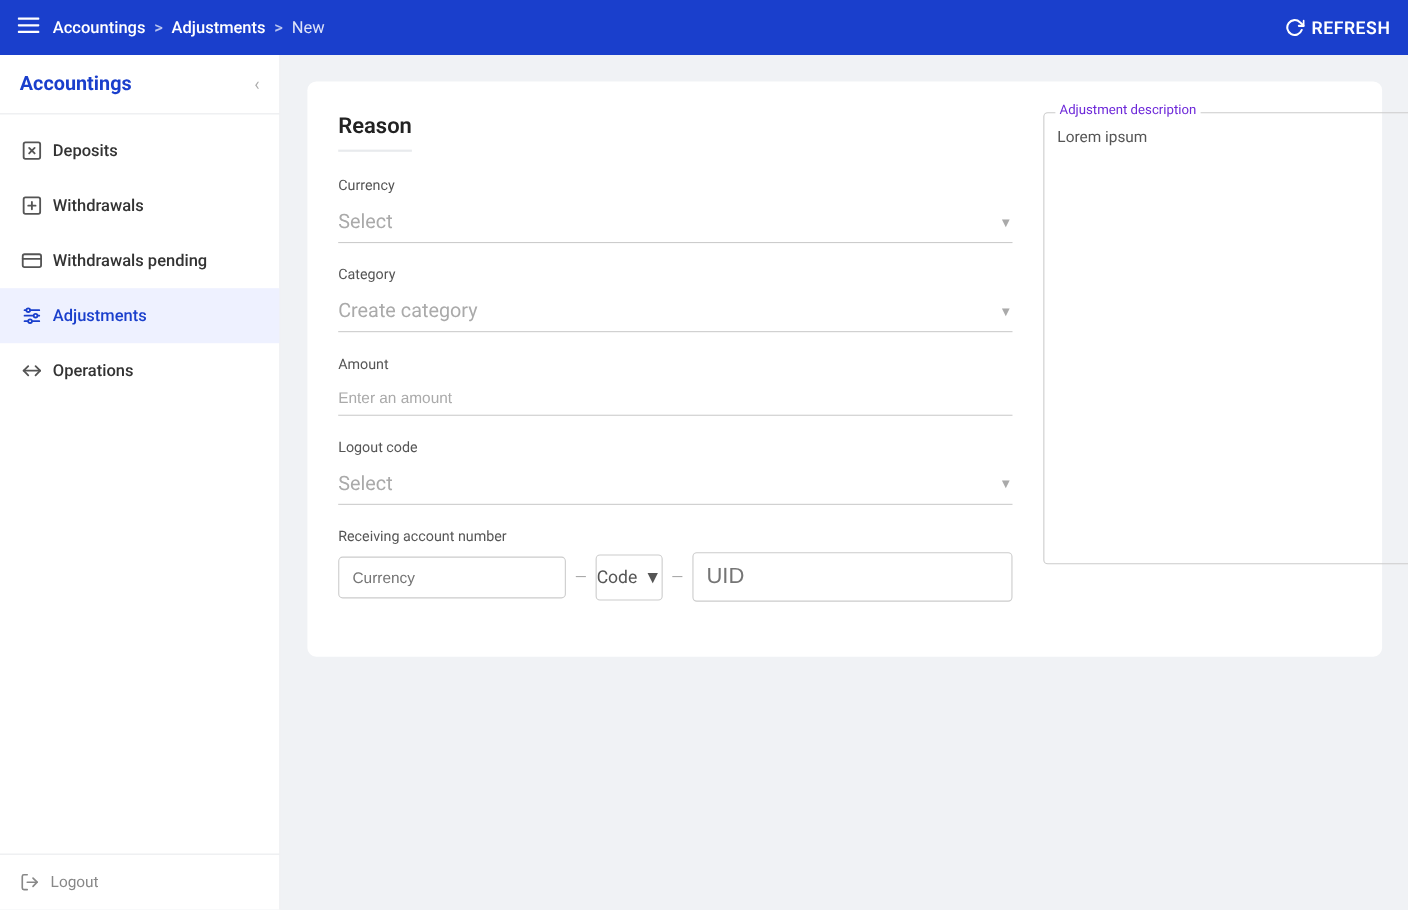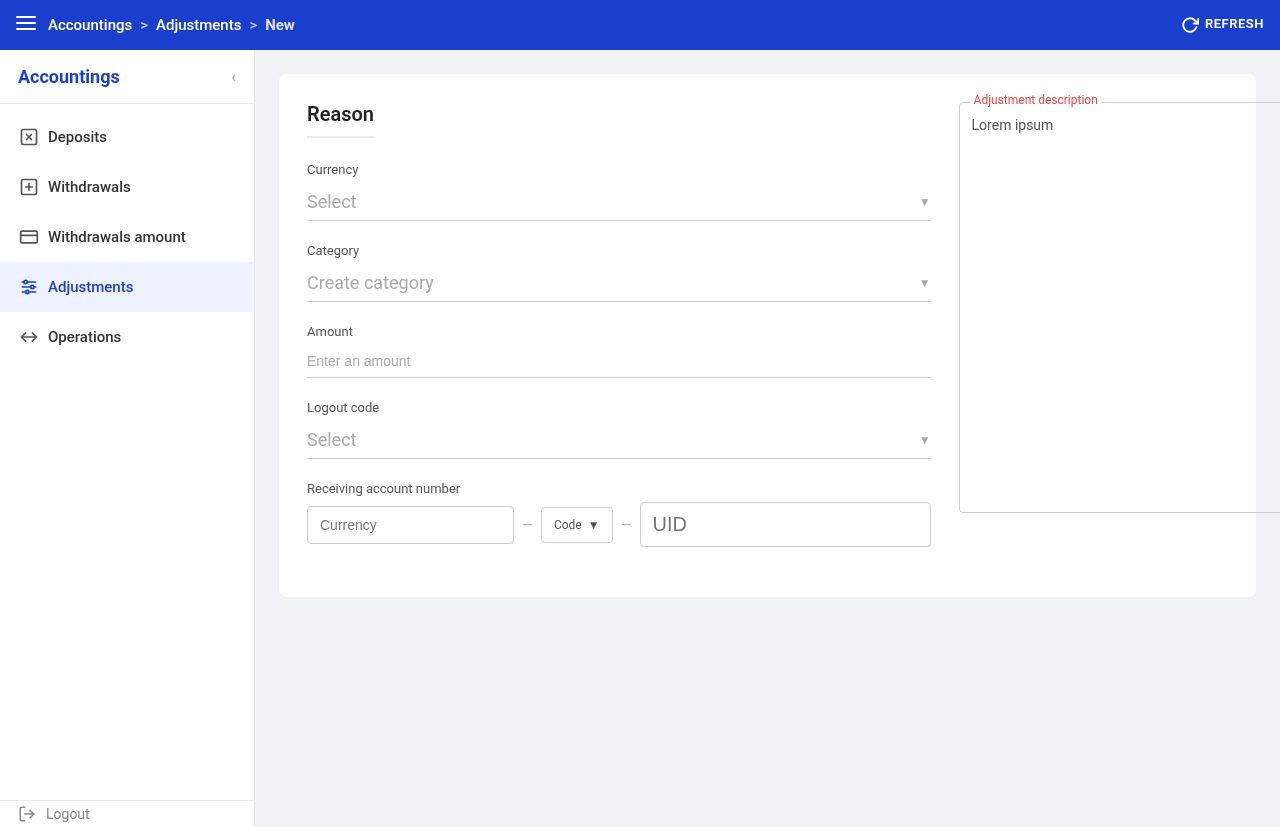--- a/index.html
+++ b/index.html
@@ -11,22 +11,22 @@
       color: white;
       height: 50px;
       display: flex;
       align-items: center;
       padding: 0 16px;
       gap: 12px;
     }
     .topbar-menu-icon { cursor: pointer; font-size: 18px; }
     .topbar-breadcrumb { display: flex; align-items: center; gap: 8px; font-size: 15px; font-weight: 500; flex: 1; }
     .topbar-breadcrumb .sep { opacity: 0.7; }
-    .topbar-breadcrumb .current { font-weight: 700; opacity: 0.85; }
-    .topbar-refresh { display: flex; align-items: flex-start; gap: 6px; font-size: 13px; font-weight: 600; letter-spacing: 0.5px; cursor: pointer; }
+    .topbar-breadcrumb .current { font-weight: 400; opacity: 0.85; }
+    .topbar-refresh { display: flex; align-items: flex-start; gap: 6px; font-size: 16px; font-weight: 600; letter-spacing: 0.5px; cursor: pointer; }
     .topbar-refresh svg { width: 18px; height: 18px; }
 
     
     .layout { display: flex; height: calc(827px - 50px); }
 
     
     .sidebar {
       width: 255px;
       background: white;
       border-right: 1px solid #e8eaed;
@@ -49,21 +49,21 @@
       align-items: center;
       gap: 8px;
       padding: 14px 18px;
       cursor: pointer;
       color: #333;
       font-size: 15px;
       font-weight: 500;
     }
     .sidebar-item.active { background: #eef1ff; color: #1a3fcc; }
     .sidebar-item .icon { width: 22px; height: 22px; display: flex; align-items: center; justify-content: center; flex-shrink: 0; }
-    .sidebar-footer { padding: 4px 18px; border-top: 1px solid #e8eaed; }
+    .sidebar-footer { padding: 16px 18px; border-top: 1px solid #e8eaed; }
     .logout-item { display: flex; align-items: center; gap: 10px; color: #888; font-size: 14px; cursor: pointer; }
 
     
     .main { flex: 1; padding: 24px; overflow-y: auto; background: #f0f2f5; border-radius: 27px; }
     .card { background: white; border-radius: 8px; padding: 28px; display: flex; gap: 28px; }
 
     
     .form-section { flex: 1; }
     .form-title { font-size: 20px; font-weight: 600; color: #222; margin-bottom: 24px; padding-bottom: 10px; border-bottom: 2px solid #e8eaed; display: inline-block; }
 
@@ -92,22 +92,22 @@
       padding: 10px 12px;
       font-size: 14px;
       color: #555;
       background: white;
       min-width: 90px;
     }
     .receiving-dash { padding: 0 8px; color: #aaa; font-size: 14px; }
     .receiving-code {
       border: 1px solid #ccc;
       border-radius: 4px;
-      padding: 10px 12px;
-      font-size: 12px;
+      padding: 10px 0;
+      font-size: 16px;
       color: #555;
       background: white;
       display: flex;
       align-items: center;
       gap: 6px;
       cursor: pointer;
     }
     .receiving-uid {
       flex: 1;
       border: 1px solid #ccc;
@@ -127,21 +127,21 @@
       flex: 1;
       position: relative;
     }
     .description-label {
       position: absolute;
       top: -10px;
       left: 10px;
       background: white;
       padding: 0 4px;
       font-size: 12px;
-      color: #ef4444;
+      color: #6d28d9;
     }
     .description-text { font-size: 14px; color: #555; line-height: 1.5; }
     .create-btn {
       align-self: flex-end;
       background: #1a3fcc;
       color: white;
       border: none;
       border-radius: 4px;
       padding: 10px 28px;
       font-size: 14px;
@@ -208,21 +208,21 @@
         <span>Withdrawals</span>
       </div>
 
       <div class="sidebar-item">
         <span class="icon">
           <svg width="20" height="20" viewBox="0 0 24 24" fill="none" stroke="#555" stroke-width="2" stroke-linecap="round" stroke-linejoin="round">
               <rect x="2" y="5" width="20" height="14" rx="2"></rect>
               <line x1="2" y1="10" x2="22" y2="10"></line>
             </svg>
         </span>
-        <span>Withdrawals amount</span>
+        <span>Withdrawals pending</span>
       </div>
 
       <div class="sidebar-item active">
         <span class="icon">
           <svg width="20" height="20" viewBox="0 0 24 24" fill="none" stroke="#1a3fcc" stroke-width="2" stroke-linecap="round" stroke-linejoin="round">
               <line x1="4" y1="6" x2="20" y2="6"></line>
               <line x1="4" y1="12" x2="20" y2="12"></line>
               <line x1="4" y1="18" x2="20" y2="18"></line>
               <circle cx="8" cy="6" r="2" fill="white" stroke="#1a3fcc"></circle>
               <circle cx="16" cy="12" r="2" fill="white" stroke="#1a3fcc"></circle>

